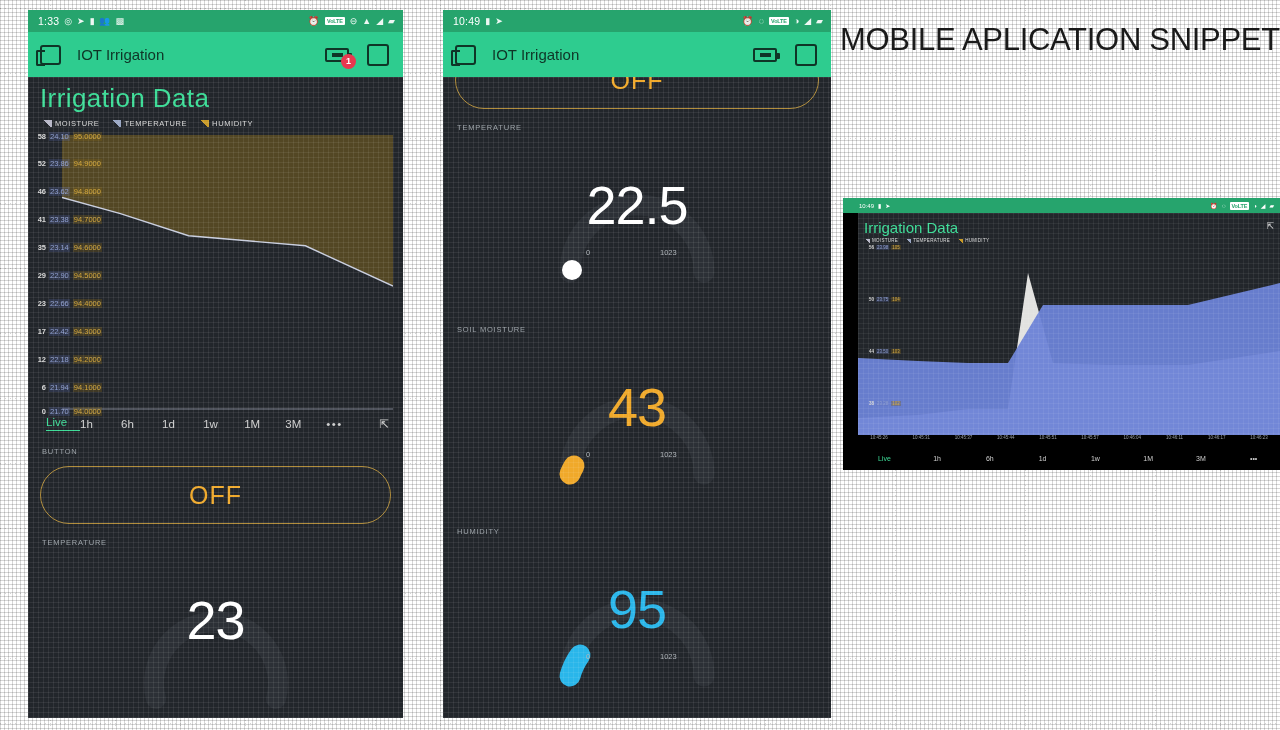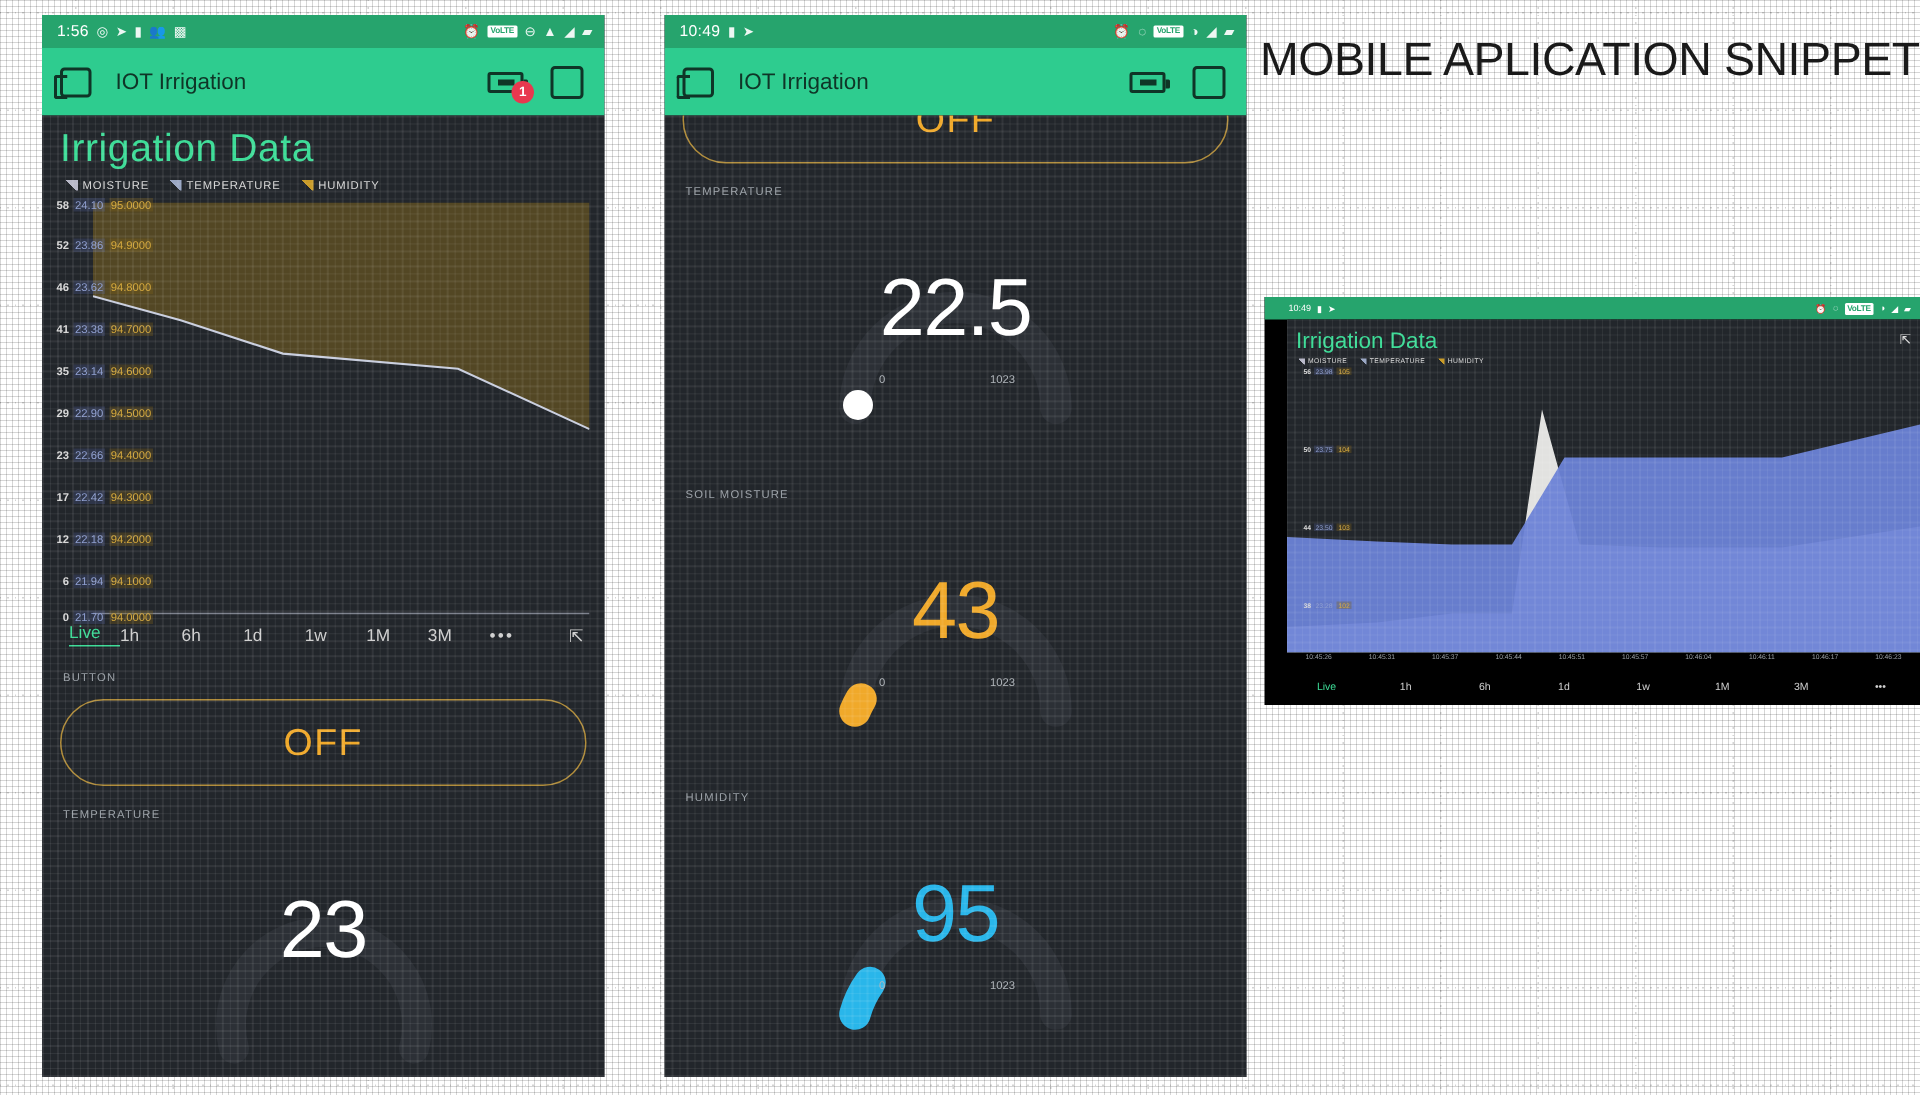--- a/index.html
+++ b/index.html
@@ -253,21 +253,21 @@
     <i style="top:528px"></i>
       <i style="top:593px"></i>
       <i style="top:658px"></i>
       <i style="top:723px"></i>
   </div>
 
   <div class="phone" id="phone1">
 
     <div class="statusbar">
       <div class="sb-left">
-        <span class="sb-time">1:56</span>
+        <span class="sb-time">1:33</span>
         <span class="sb-ic">◎</span>
         <span class="sb-ic">➤</span>
         <span class="sb-ic">▮</span>
         <span class="sb-ic">👥</span>
         <span class="sb-ic">▩</span>
       </div>
       <div class="sb-spacer"></div>
       <div class="sb-right">
         <span class="sb-ic">⏰</span>
         <span class="volte">VoLTE</span>

